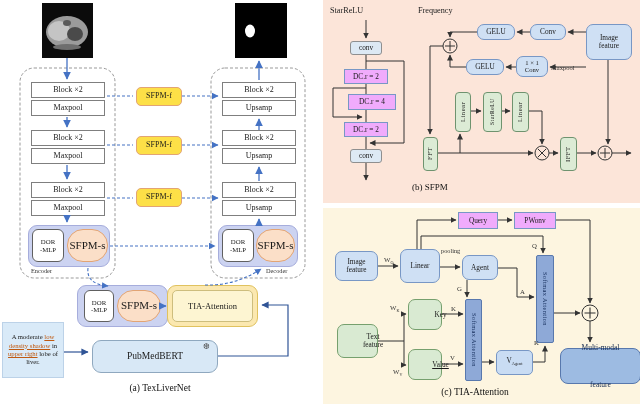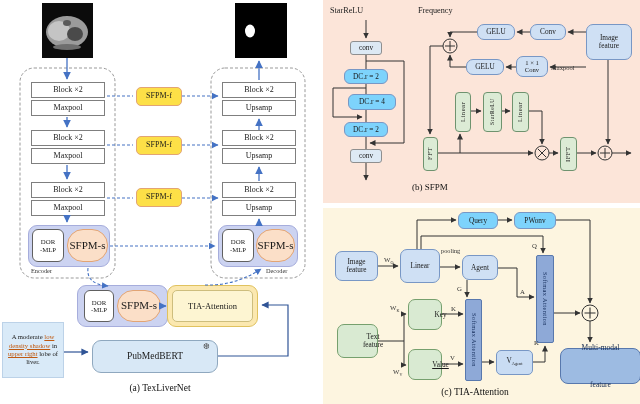--- a/index.html
+++ b/index.html
@@ -18,21 +18,21 @@
   .tiaInner{background:#fdf5d2;border:1px solid #cdbd7d;border-radius:5px;font-size:8.5px;}
   .bert{background:#d8e8f6;border:1px solid #8fa8bf;border-radius:9px;font-size:9.5px;}
   .reportBox{background:#d9eaf8;border:1px solid #bcd2e8;font-size:6.7px;line-height:1.25;
              padding:3px 2px;color:#222;}
   .hl{color:#c05a11;text-decoration:underline;}
   .smallLabel{position:absolute;font-size:6.8px;color:#333;white-space:nowrap;}
   .caption{position:absolute;font-size:9.5px;color:#111;text-align:center;white-space:nowrap;}
   
   .panelB{left:323px;top:0;width:317px;height:203px;background:#fce5d9;}
   .panelC{left:323px;top:208px;width:317px;height:196px;background:#fdf5e0;}
-  .blueS{background:#7dd3fc;border:1px solid #7897c5;border-radius:6px;font-size:7.3px;}
+  .blueS{background:#f0abfc;border:1px solid #7897c5;border-radius:0;font-size:7.3px;}
   .blueR{background:#cfe0f4;border:1px solid #7897c5;border-radius:7px;font-size:7.3px;}
   .convS{background:#dde9f4;border:1px solid #8f8f8f;border-radius:3px;font-size:7.3px;}
   .greenR{background:#d9ead2;border:1px solid #76a06e;border-radius:7px;font-size:7.3px;padding-left:31px;}
   .greenV{background:#dcebd5;border:1px solid #6f936f;border-radius:4px;font-size:6.6px;
           writing-mode:vertical-rl;transform:rotate(180deg);letter-spacing:0.5px;}
   .softmax{background:#8ea9d7;border:1px solid #5878ad;color:#17305e;font-size:6.4px;
            writing-mode:vertical-rl;letter-spacing:0.4px;border-radius:2px;}
   .vagent{background:#c9dcf3;border:1px solid #7897c5;border-radius:5px;font-size:7.3px;}
   .mm{background:#9dbbe2;border:1px solid #5878ad;border-radius:8px;font-size:7.5px;color:#10264d;}
   .hdr{position:absolute;font-size:8.2px;color:#222;}

